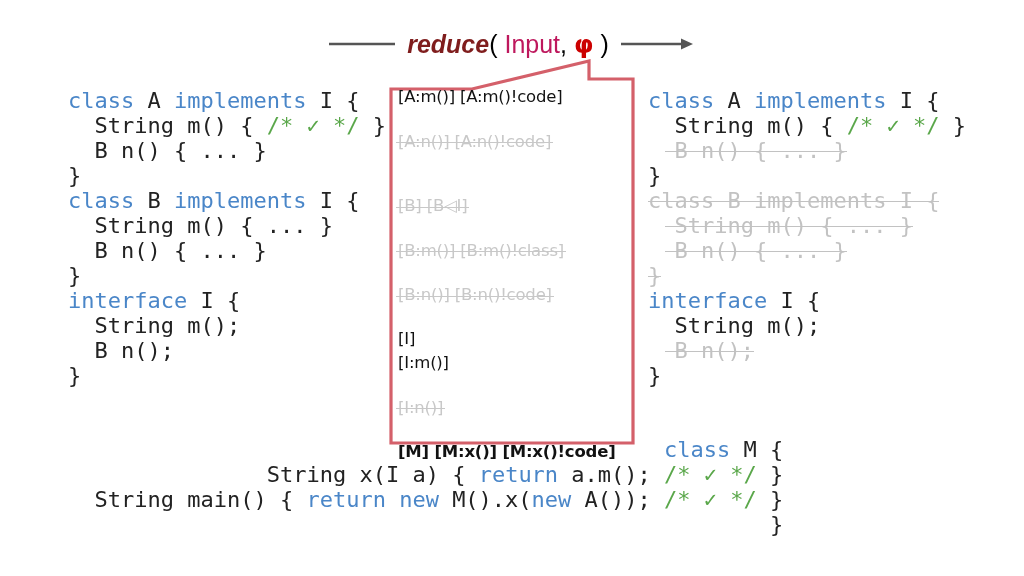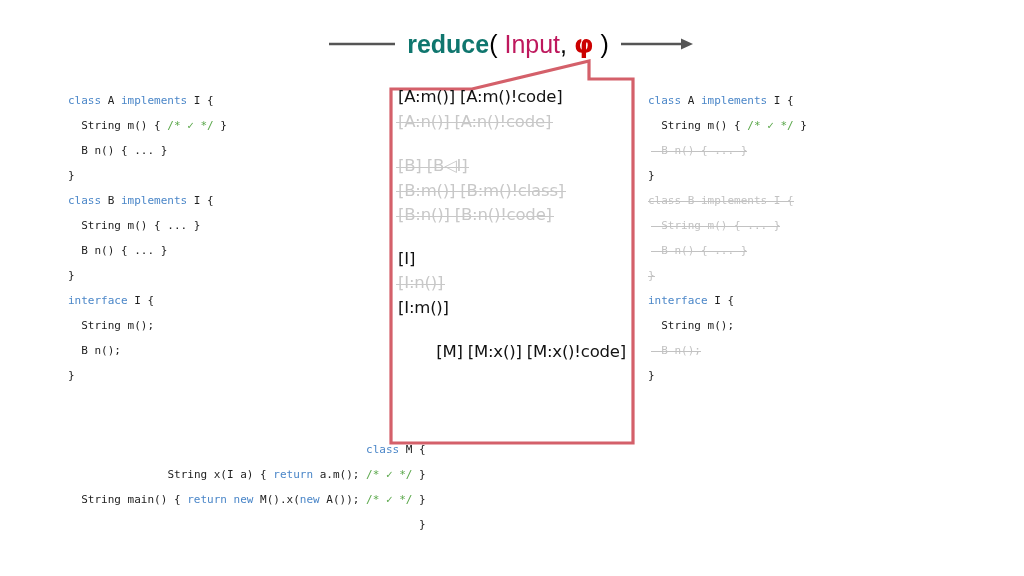--- a/index.html
+++ b/index.html
@@ -36,39 +36,40 @@
   .arrow-svg { display:block; }
   .reduce-label {
     font-family: "Liberation Sans", sans-serif;
     font-size: 25px;
     white-space: pre;
     line-height: 1;
     padding: 0 10px;
     color: #000000;
   }
   .reduce-name {
+    font-style: italic;
     font-weight: bold;
-    color: #0f766e;
+    color: #7f1d1d;
   }
   .paren { color: #000000; }
   .arg-input {
     color: #be185d;
   }
   .arg-phi {
     color: #cc0000;
     font-weight: bold;
     font-family: "DejaVu Sans", sans-serif;
   }
   .comma { color: #000000; }
 
   
   .code-block {
     position: absolute;
     font-family: "DejaVu Sans Mono", monospace;
-    font-size: 11px;
+    font-size: 22px;
     line-height: 25px;
     white-space: pre;
     color: #222222;
   }
   #code-left  { left: 68px;  top: 88px; }
   #code-left-2{ left: 68px;  top: 437px; text-align: right; }
   #code-right { left: 648px; top: 88px; }
 
   .kw   { color: #4a86c8; }
   .cmt  { color: #5aa74a; }
@@ -123,32 +124,33 @@
     white-space: pre;
     color: #111111;
     letter-spacing: -0.2px;
   }
   .fact-line.gray {
     color: #c8c8c8;
   }
   .fact-line.gray .strike-wrap {
     position: relative;
     display: inline-block;
+    margin-top: 20px;
   }
   .fact-line.gray .strike-wrap::after {
     content: "";
     position: absolute;
     left: -2px;
     right: -2px;
     top: 52%;
     border-top: 1.3px solid #c8c8c8;
   }
   .fact-gap { height: 20px; }
   .fact-gap-sm { height: 19px; }
-  .fact-center { text-align: right; }
+  .fact-center { text-align: left; font-weight: bold; }
 </style>
 </head>
 <body>
 
 <div id="stage">
 
   <div class="header-row">
     <svg class="arrow-svg" width="70" height="14" viewBox="0 0 70 14">
       <line x1="2" y1="7" x2="68" y2="7" stroke="#555555" stroke-width="2.6"></line>
     </svg>
@@ -171,20 +173,20 @@
     </svg>
     <div id="callout-content">
         <div class="fact-line">[A:m()] [A:m()!code]</div>
         <div class="fact-line gray"><span class="strike-wrap">[A:n()] [A:n()!code]</span></div>
         <div class="fact-gap"></div>
         <div class="fact-line gray"><span class="strike-wrap">[B] [B◁I]</span></div>
         <div class="fact-line gray"><span class="strike-wrap">[B:m()] [B:m()!class]</span></div>
         <div class="fact-line gray"><span class="strike-wrap">[B:n()] [B:n()!code]</span></div>
         <div class="fact-gap-sm"></div>
         <div class="fact-line">[I]</div>
+        <div class="fact-line">[I:m()]</div>
         <div class="fact-line gray"><span class="strike-wrap">[I:n()]</span></div>
-        <div class="fact-line">[I:m()]</div>
         <div class="fact-gap"></div>
         <div class="fact-line fact-center">[M] [M:x()] [M:x()!code]</div>
       </div>
   </div>
 
 </div>
 
 </body></html>

